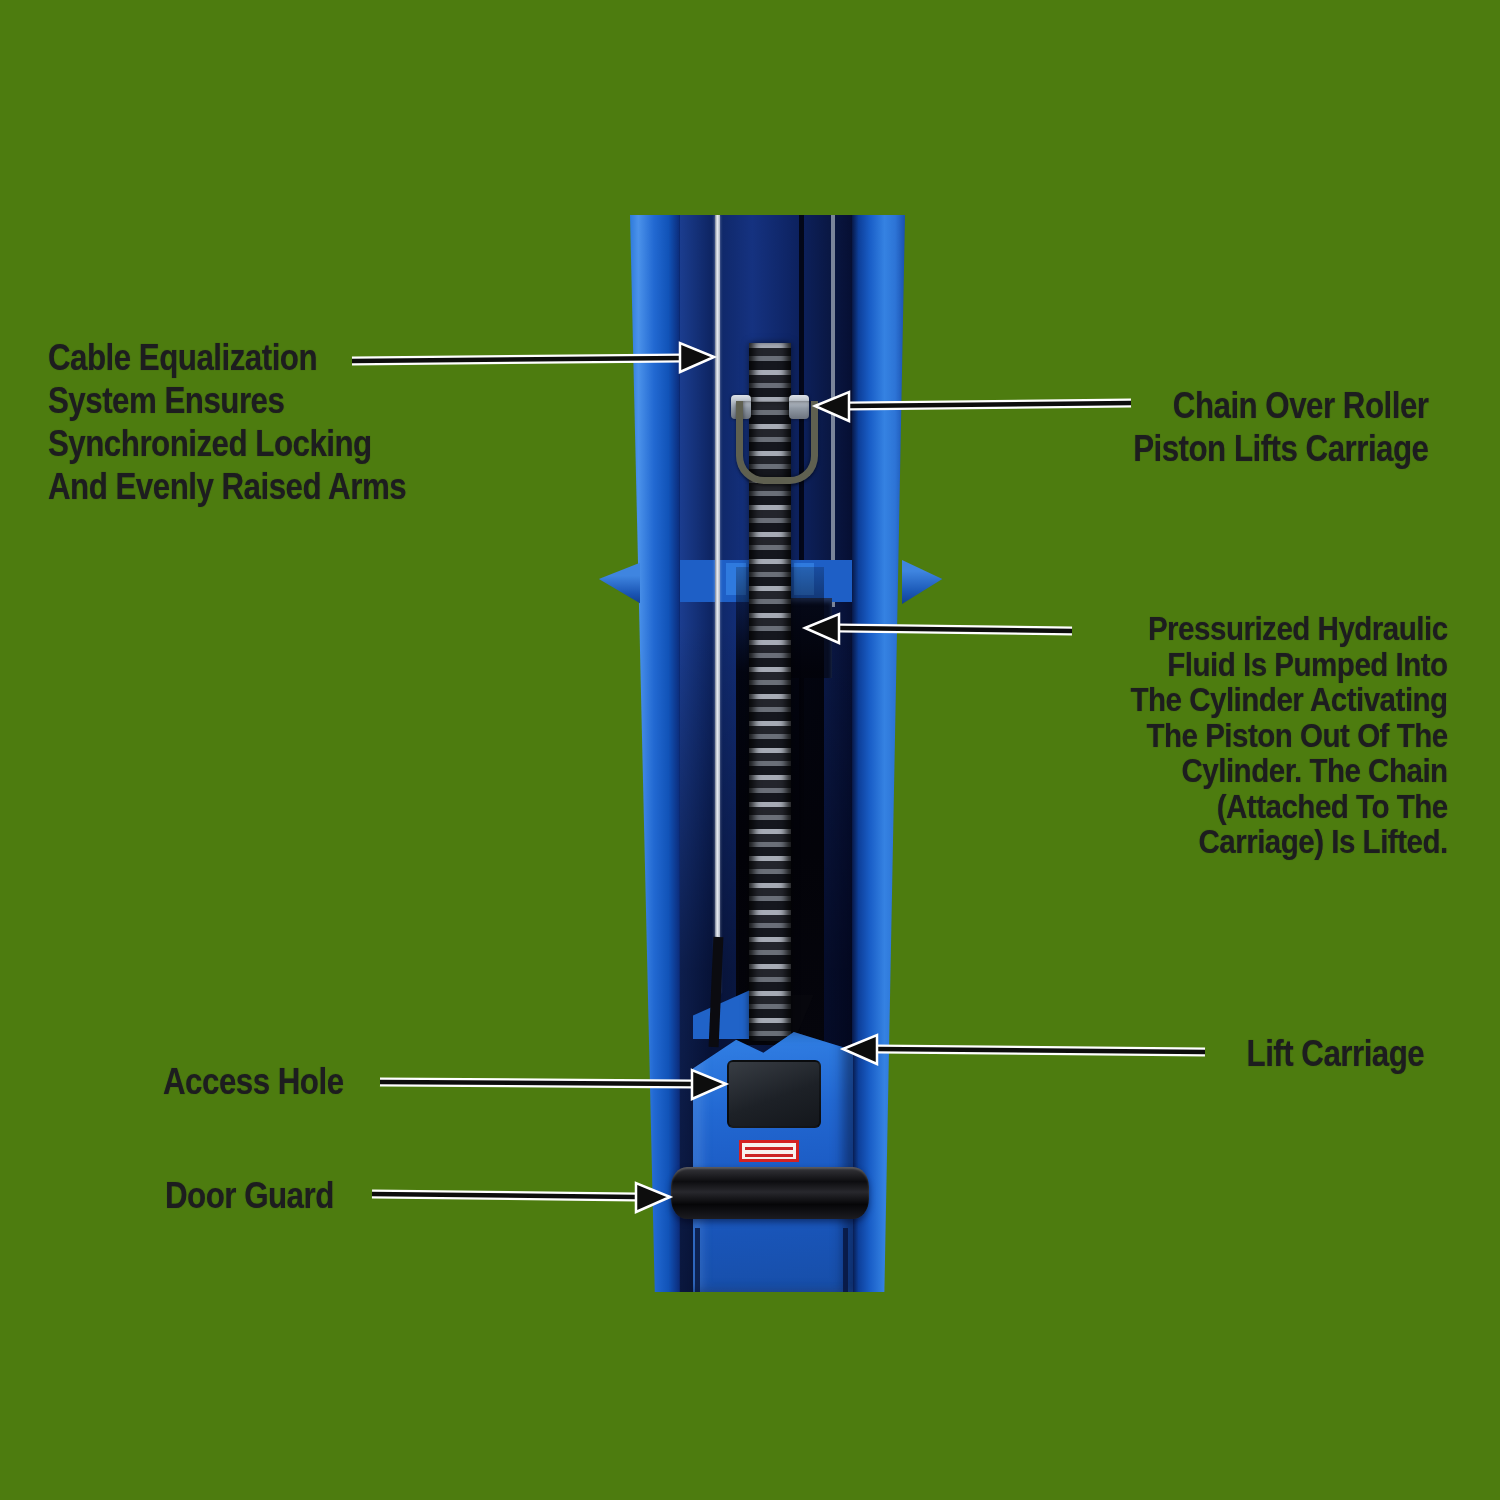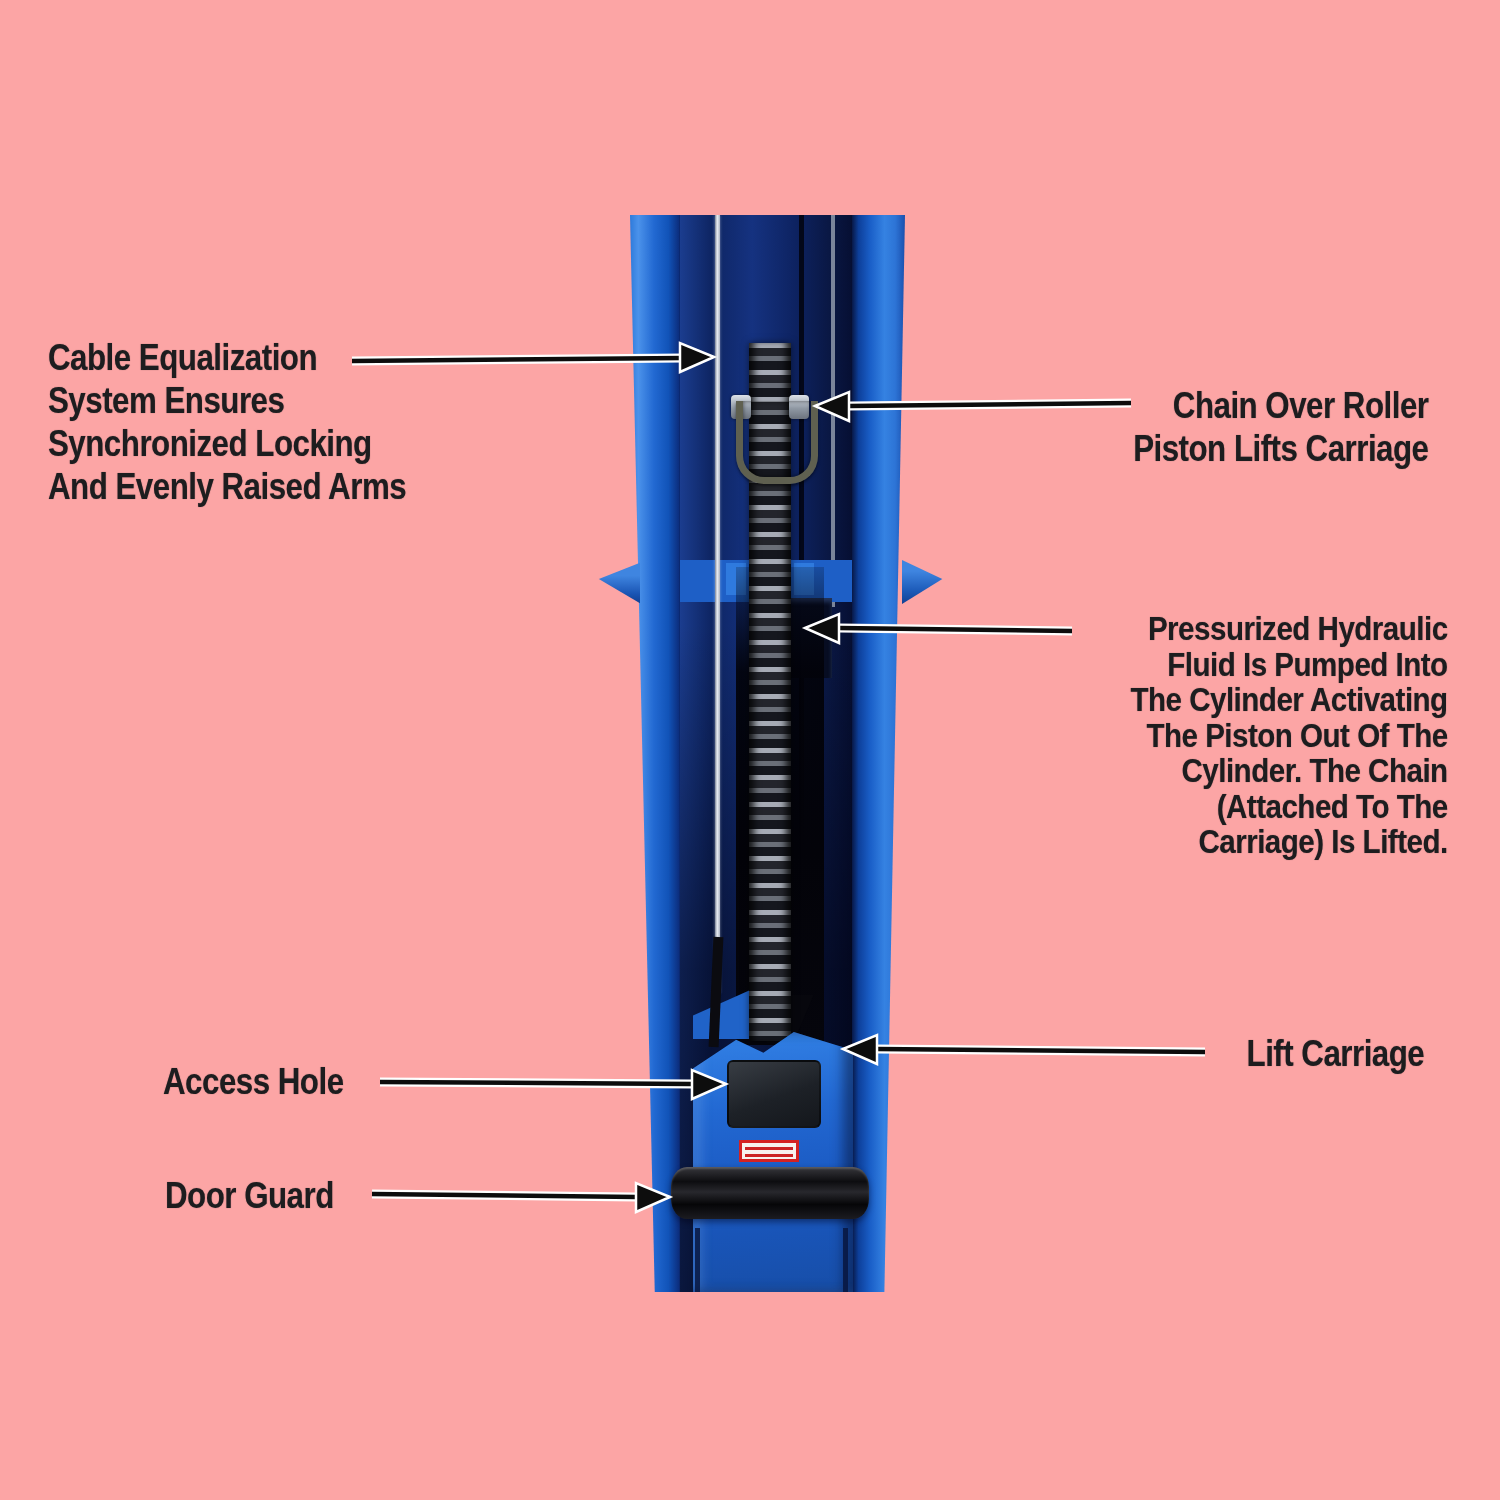--- a/index.html
+++ b/index.html
@@ -1,17 +1,17 @@
 <!DOCTYPE html>
 <html><head>
 <meta charset="utf-8">
 <style>
   html,body{margin:0;padding:0;background:#ffffff;}
   .canvas{
-    position:relative;width:1500px;height:1500px;background:#fca5a5;overflow:hidden;
+    position:relative;width:1500px;height:1500px;background:#4d7c0f;overflow:hidden;
     font-family:"Liberation Sans", sans-serif;
   }
   
   .lbl{
     position:absolute;color:#1d1d1f;font-weight:bold;white-space:pre-line;
     font-size:36px;line-height:43px;letter-spacing:-0.6px;
     text-shadow:0 0 1.2px rgba(25,25,28,.45);
     transform:scaleX(.87);
   }
   .lbl.left{text-align:left;transform-origin:left top;}

